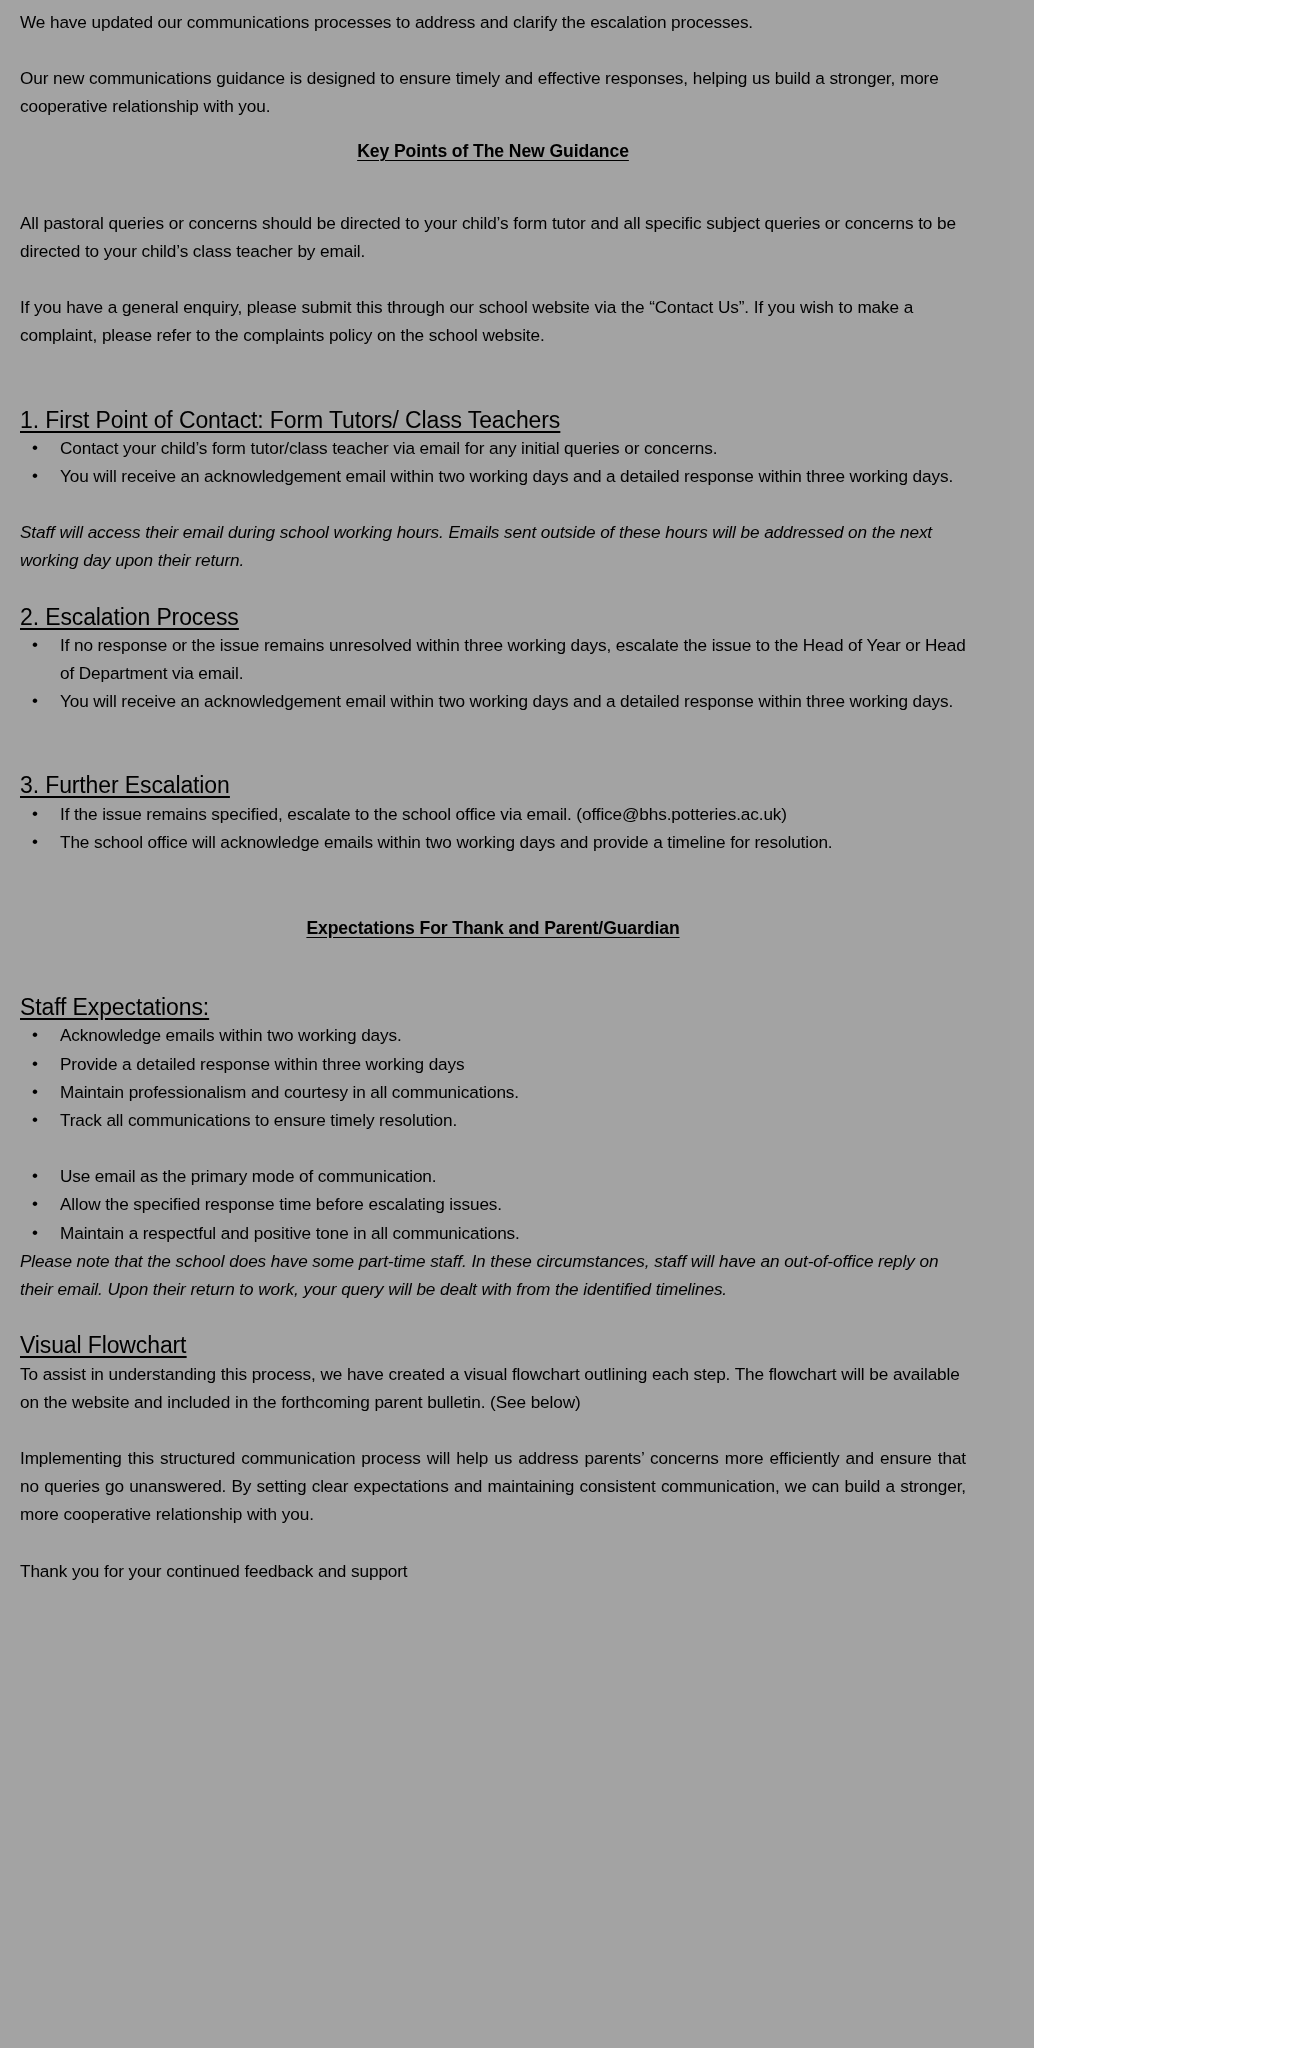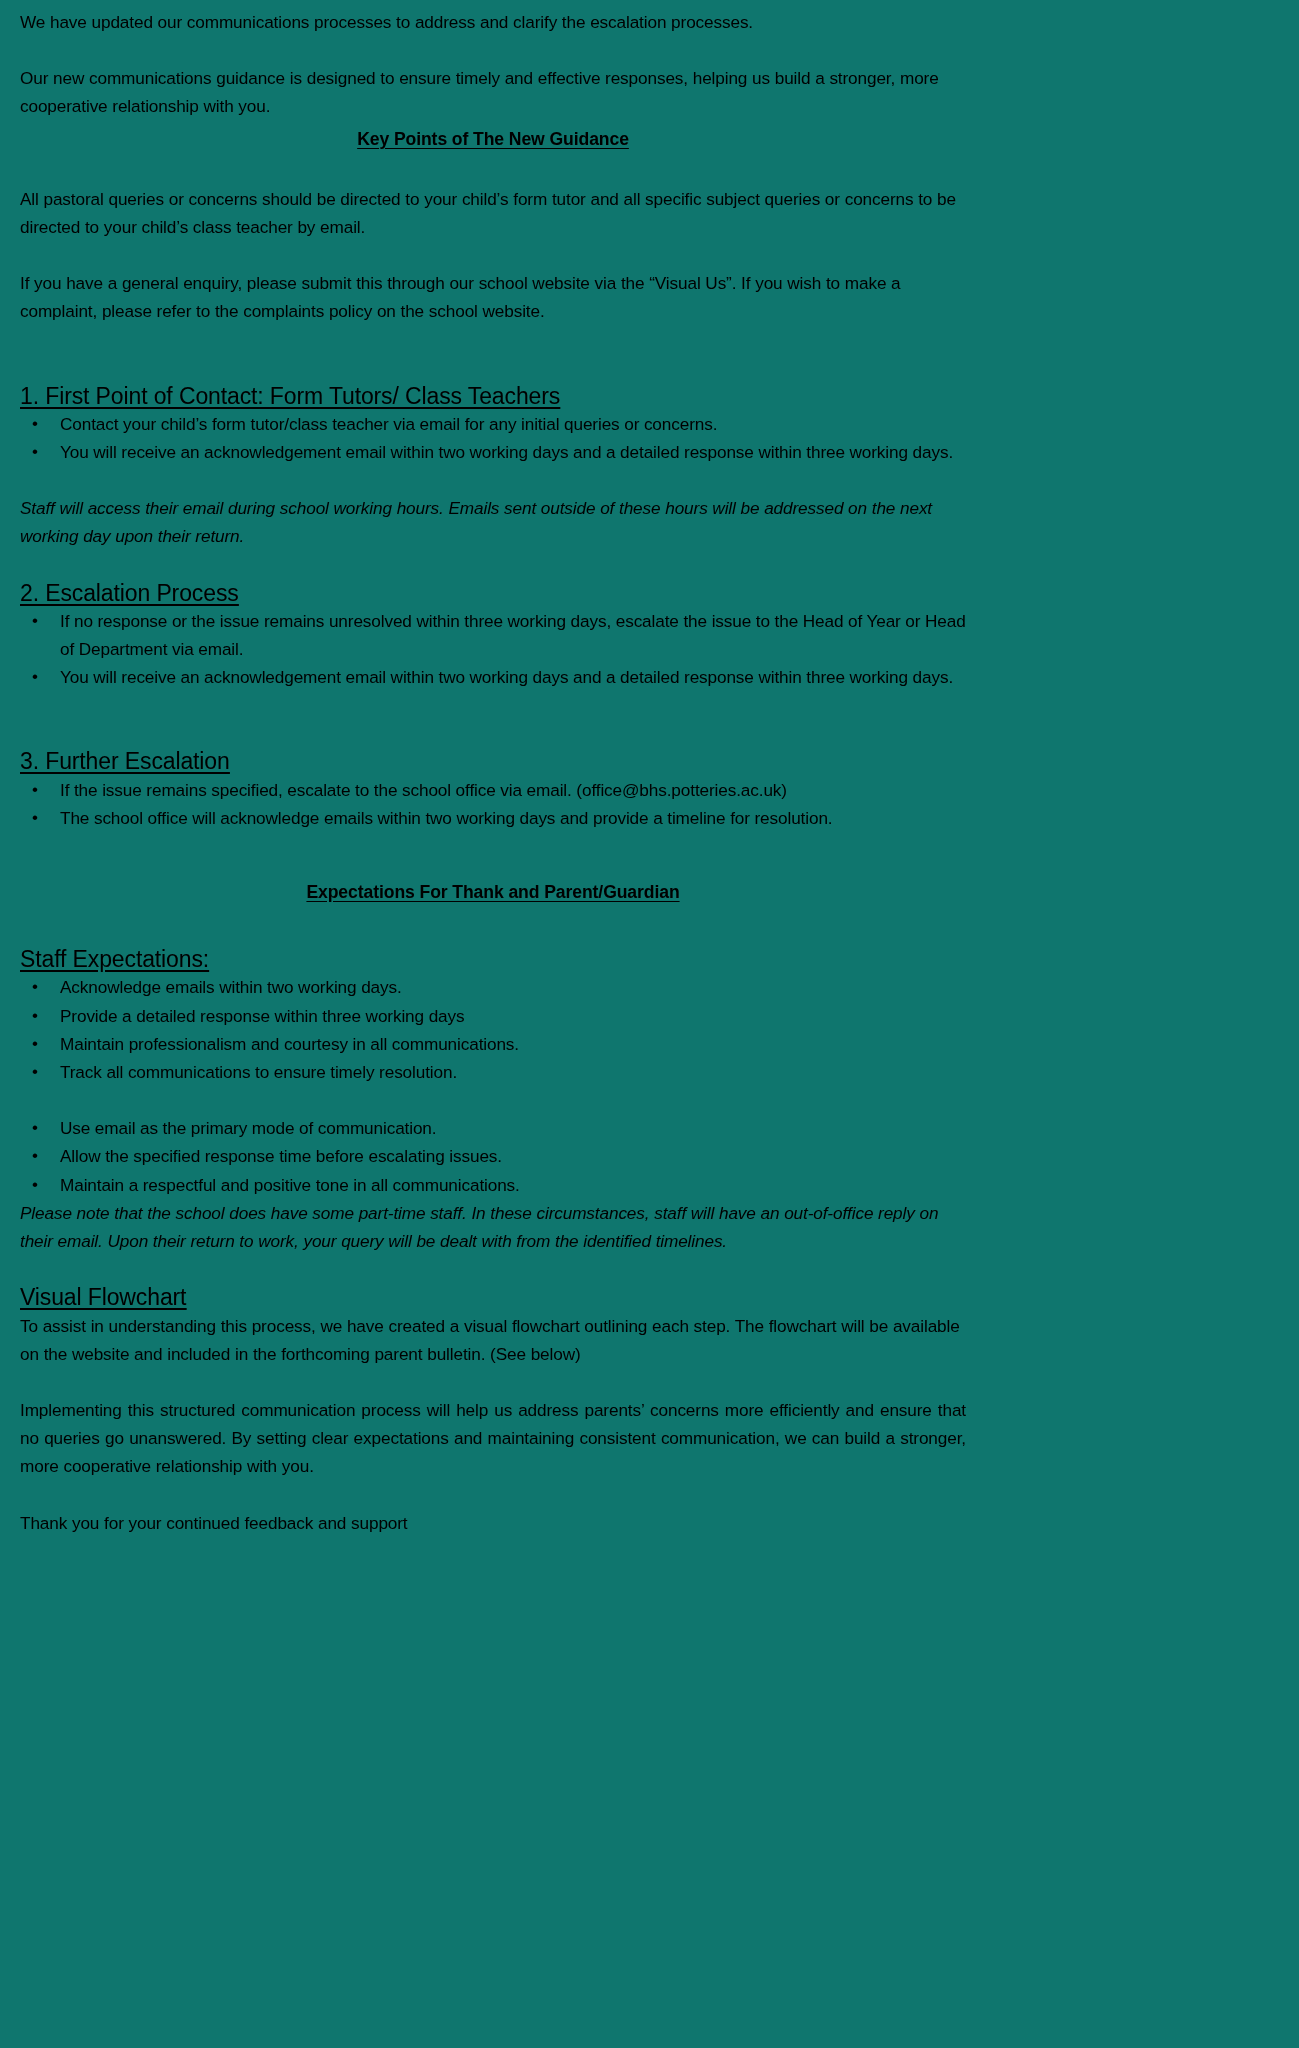--- a/index.html
+++ b/index.html
@@ -9,23 +9,23 @@
   }
   body {
     width: 1299px;
     height: 2048px;
     font-family: "Liberation Sans", "DejaVu Sans", sans-serif;
     color: #000000;
     overflow: hidden;
   }
   .page {
     position: relative;
-    width: 1299px;
+    width: 1034px;
     height: 2048px;
-    background: #0f766e;
+    background: #a3a3a3;
     padding: 0;
     box-sizing: border-box;
   }
   .content {
     position: absolute;
     left: 20px;
     top: 8px;
     width: 946px;
   }
   p.para {
@@ -35,21 +35,21 @@
     letter-spacing: -0.12px;
     word-spacing: 0.1px;
   }
   p.justify {
     text-align: justify;
   }
   p.italic {
     font-style: italic;
   }
   h2.center-head {
-    margin: 4px;
+    margin: 16px;
     font-size: 17.6px;
     line-height: 28.2px;
     font-weight: bold;
     text-align: center;
     text-decoration: underline;
     text-underline-offset: 3px;
     letter-spacing: -0.1px;
   }
   h3.sec-head {
     margin: 0;
@@ -103,21 +103,21 @@
     <p class="para">Our new communications guidance is designed to ensure timely and effective responses, helping us build a stronger, more cooperative relationship with you.</p>
 
     <h2 class="center-head">Key Points of The New Guidance</h2>
 
     <div class="spacer-md"></div>
 
     <p class="para">All pastoral queries or concerns should be directed to your child’s form tutor and all specific subject queries or concerns to be directed to your child’s class teacher by email.</p>
 
     <div class="spacer-md"></div>
 
-    <p class="para">If you have a general enquiry, please submit this through our school website via the “Visual Us”.  If you wish to make a complaint, please refer to the complaints policy on the school website.</p>
+    <p class="para">If you have a general enquiry, please submit this through our school website via the “Contact Us”.  If you wish to make a complaint, please refer to the complaints policy on the school website.</p>
 
     <div class="spacer-lg"></div>
     <div class="spacer-sm"></div>
 
     <h3 class="sec-head"><span class="u">1. First Point of Contact: Form Tutors/ Class Teachers</span></h3>
 
     <ul class="bullets">
       <li><span class="bullet-dot">•</span><span>Contact your child’s form tutor/class teacher via email for any initial queries or concerns.</span></li>
       <li><span class="bullet-dot">•</span><span>You will receive an acknowledgement email within two working days and a detailed response within three working days.</span></li>
     </ul>

